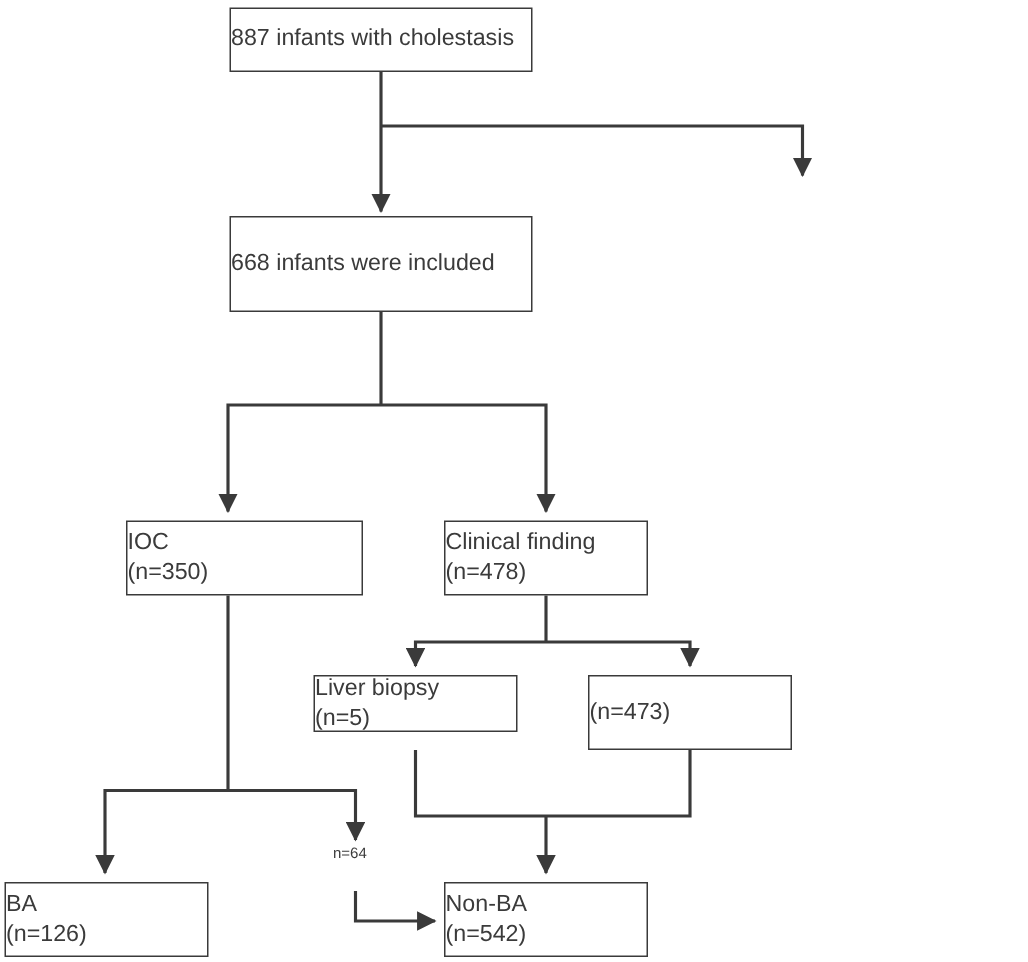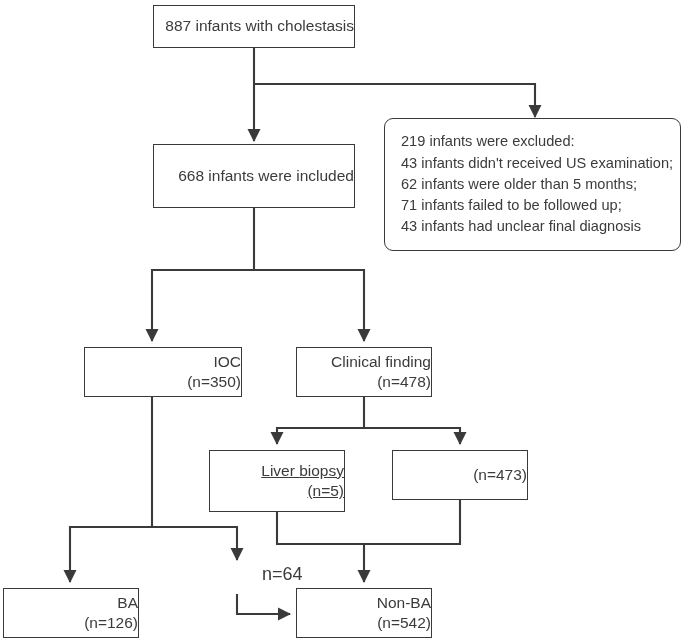--- a/index.html
+++ b/index.html
@@ -26,21 +26,21 @@
     height: 641px;
     pointer-events: none;
   }
   .node {
     position: absolute;
     box-sizing: border-box;
     background: #ffffff;
     border: 1.6px solid #3a3a3a;
     display: flex;
     flex-direction: column;
-    align-items: flex-end;
+    align-items: flex-start;
     justify-content: center;
     color: #3b3b3b;
     font-size: 15.5px;
     line-height: 1.32;
     text-align: center;
     white-space: nowrap;
   }
   .node .line2 { display: block; }
   .node-excluded {
     border-radius: 9px;
@@ -48,23 +48,22 @@
     justify-content: center;
     text-align: left;
     padding: 6px 14px 6px 16px;
     font-size: 14.6px;
     line-height: 1.46;
   }
   .node-excluded .ex-line { display: block; width: 100%; }
   .edge-label {
     position: absolute;
     color: #3b3b3b;
-    font-size: 18px;
+    font-size: 10px;
     white-space: nowrap;
-    margin-left: 40px;
   }
 </style>
 </head>
 <body>
 
 <div id="flow-root">
 
   <svg id="edge-layer" viewBox="0 0 685 641" width="685" height="641">
     <defs>
       <marker id="arrow" viewBox="0 0 10 10" refX="9.2" refY="5" markerWidth="6.2" markerHeight="6.2" orient="auto-start-reverse">
@@ -94,43 +93,36 @@
       <path d="M 277 500 L 277 544 L 364 544"></path>
       <path d="M 460 500 L 460 544 L 364 544"></path>
       <path d="M 364 544 L 364 582" marker-end="url(#arrow)"></path>
     </g>
   </svg>
 
   <div class="node" style="left:153px; top:5px; width:202px; height:43px;">
     <span>887 infants with cholestasis</span>
   </div>
 
-  <div class="node node-excluded" style="left:384px; top:118px; width:297px; height:133px;">
-    <span class="ex-line">219 infants were excluded:</span>
-    <span class="ex-line">43 infants didn't received US examination;</span>
-    <span class="ex-line">62 infants were older than 5 months;</span>
-    <span class="ex-line">71 infants failed to be followed up;</span>
-    <span class="ex-line">43 infants had unclear final diagnosis</span>
-  </div>
 
   <div class="node" style="left:153px; top:144px; width:202px; height:64px;">
     <span>668 infants were included</span>
   </div>
 
   <div class="node" style="left:84px; top:347px; width:158px; height:50px;">
     <span>IOC</span>
     <span class="line2">(n=350)</span>
   </div>
 
   <div class="node" style="left:296px; top:347px; width:136px; height:50px;">
     <span>Clinical finding</span>
     <span class="line2">(n=478)</span>
   </div>
 
-  <div class="node" style="left:209px; top:450px; width:136px; height:62px;text-decoration:underline;">
+  <div class="node" style="left:209px; top:450px; width:136px; height:38px;">
     <span>Liver biopsy</span>
     <span class="line2">(n=5)</span>
   </div>
 
   <div class="node" style="left:392px; top:450px; width:136px; height:50px;">
     <span class="line2">(n=473)</span>
   </div>
 
   <div class="node" style="left:3px; top:588px; width:136px; height:50px;">
     <span>BA</span>

